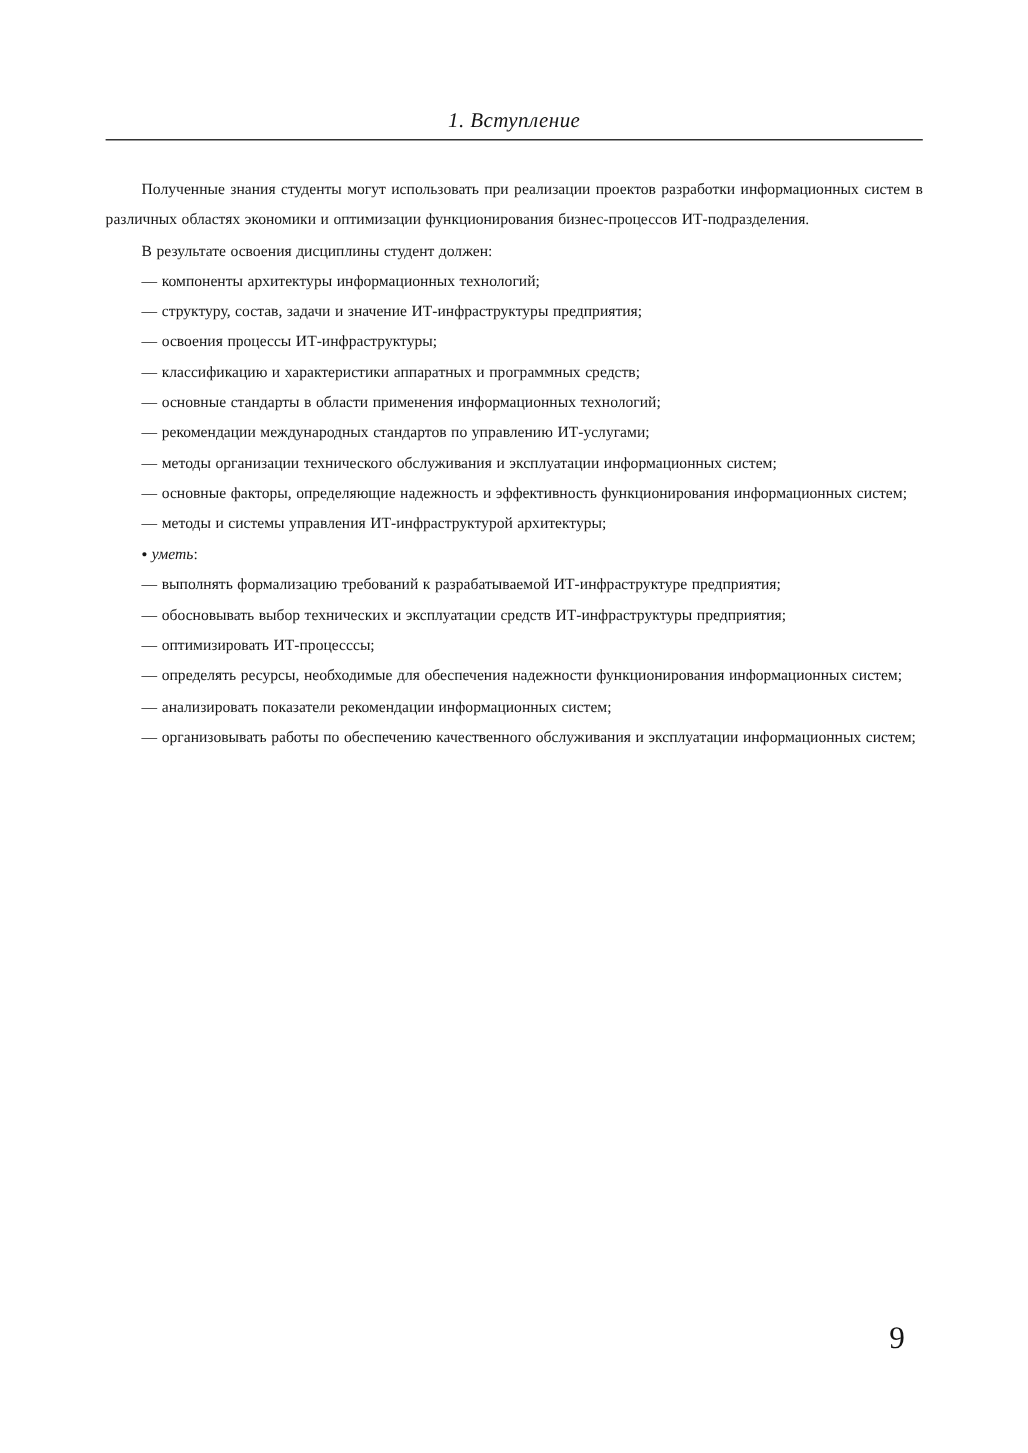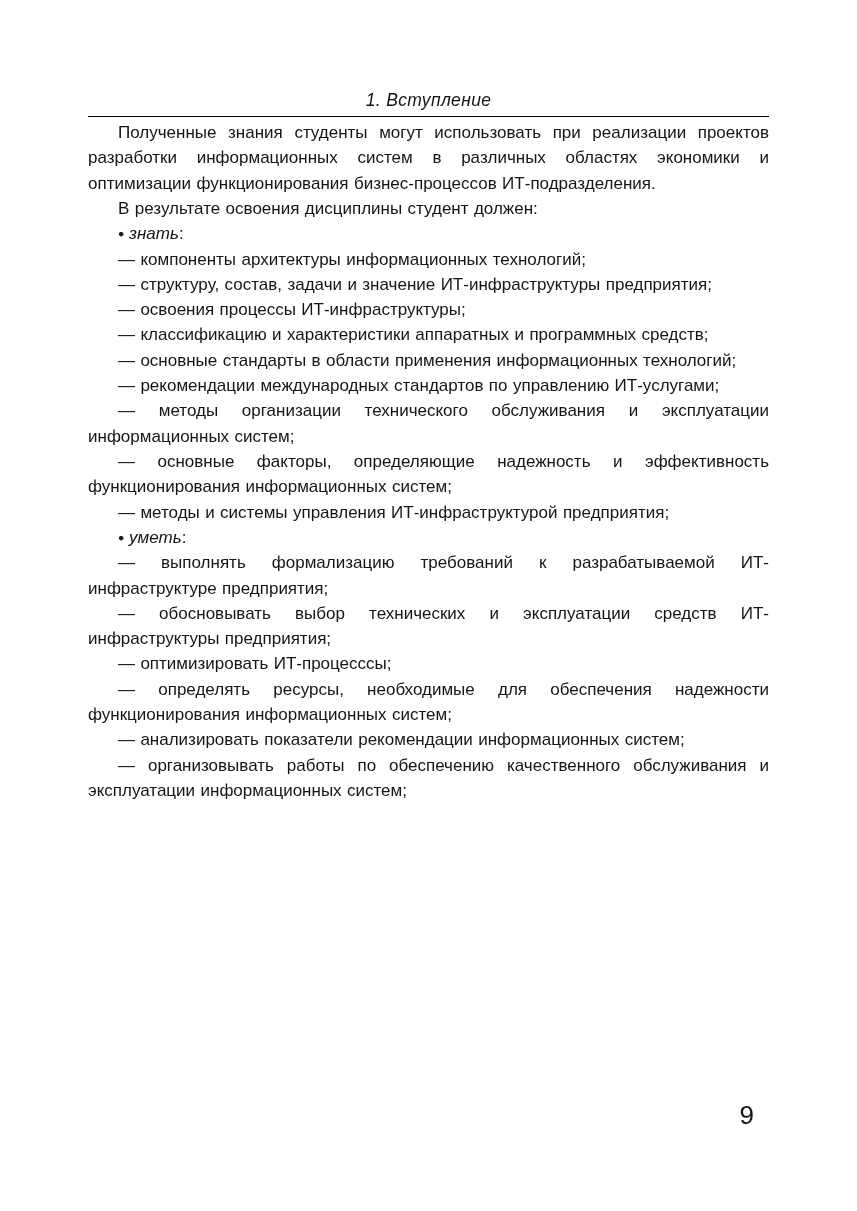--- a/index.html
+++ b/index.html
@@ -5,21 +5,21 @@
   html, body {
     margin: 0;
     padding: 0;
     background: #ffffff;
   }
   .page {
     position: relative;
     width: 857px;
     height: 1145px;
     background: #ffffff;
-    font-family: Liberation Sans, sans-serif;
+    font-family: Liberation Serif, serif;
     color: #151515;
     overflow: hidden;
   }
   .running-header {
     position: absolute;
     top: 90px;
     left: 88px;
     width: 681px;
     text-align: center;
     font-style: italic;
@@ -29,24 +29,24 @@
   .header-rule {
     position: absolute;
     top: 116px;
     left: 88px;
     width: 681px;
     height: 0;
     border-top: 1.6px solid #000000;
   }
   .content {
     position: absolute;
-    top: 120px;
+    top: 145px;
     left: 88px;
     width: 681px;
-    font-size: 17px;
+    font-size: 13px;
     line-height: 25.3px;
     text-align: justify;
     hyphens: auto;
     -webkit-hyphens: auto;
     word-spacing: 0.04em;
   }
   .content p {
     margin: 0;
     padding: 0;
     text-indent: 30px;
@@ -74,31 +74,30 @@
 
   <div class="running-header">1. Вступление</div>
 
   <div class="header-rule"></div>
 
   <div class="content">
 
     <p>Полученные знания студенты могут использовать при реализации проектов разработки информационных систем в различных областях экономики и оптимизации функционирования бизнес-процессов ИТ-подразделения.</p>
     <p>В результате освоения дисциплины студент должен:</p>
 
-    <p><span class="bullet-marker">●</span><span class="bullet-term">знать</span><span>:</span></p>
 
     <p>— компоненты архитектуры информационных технологий;</p>
     <p>— структуру, состав, задачи и значение ИТ-инфраструктуры предприятия;</p>
     <p>— освоения процессы ИТ-инфраструктуры;</p>
     <p>— классификацию и характеристики аппаратных и программных средств;</p>
     <p>— основные стандарты в области применения информационных технологий;</p>
     <p>— рекомендации международных стандартов по управлению ИТ-услугами;</p>
     <p>— методы организации технического обслуживания и эксплуатации информационных систем;</p>
     <p>— основные факторы, определяющие надежность и эффективность функционирования информационных систем;</p>
-    <p>— методы и системы управления ИТ-инфраструктурой предприятия;</p>
+    <p>— методы и системы управления ИТ-инфраструктурой архитектуры;</p>
 
     <p><span class="bullet-marker">●</span><span class="bullet-term">уметь</span><span>:</span></p>
 
     <p>— выполнять формализацию требований к разрабатываемой ИТ-инфраструктуре предприятия;</p>
     <p>— обосновывать выбор технических и эксплуатации средств ИТ-инфраструктуры предприятия;</p>
     <p>— оптимизировать ИТ-процесссы;</p>
     <p>— определять ресурсы, необходимые для обеспечения надежности функционирования информационных систем;</p>
     <p>— анализировать показатели рекомендации информационных систем;</p>
     <p>— организовывать работы по обеспечению качественного обслуживания и эксплуатации информационных систем;</p>
 

